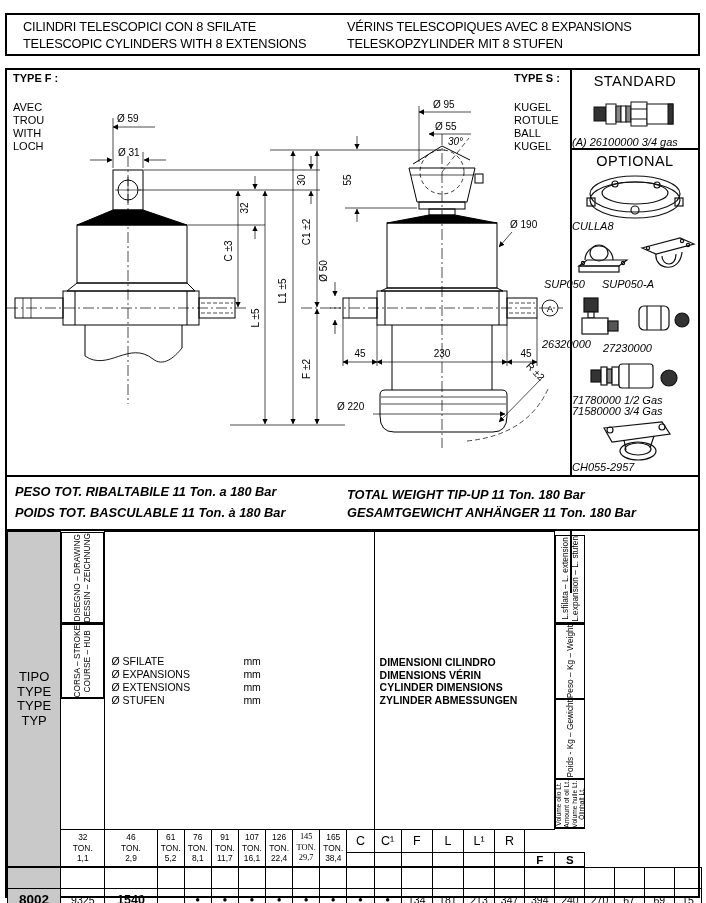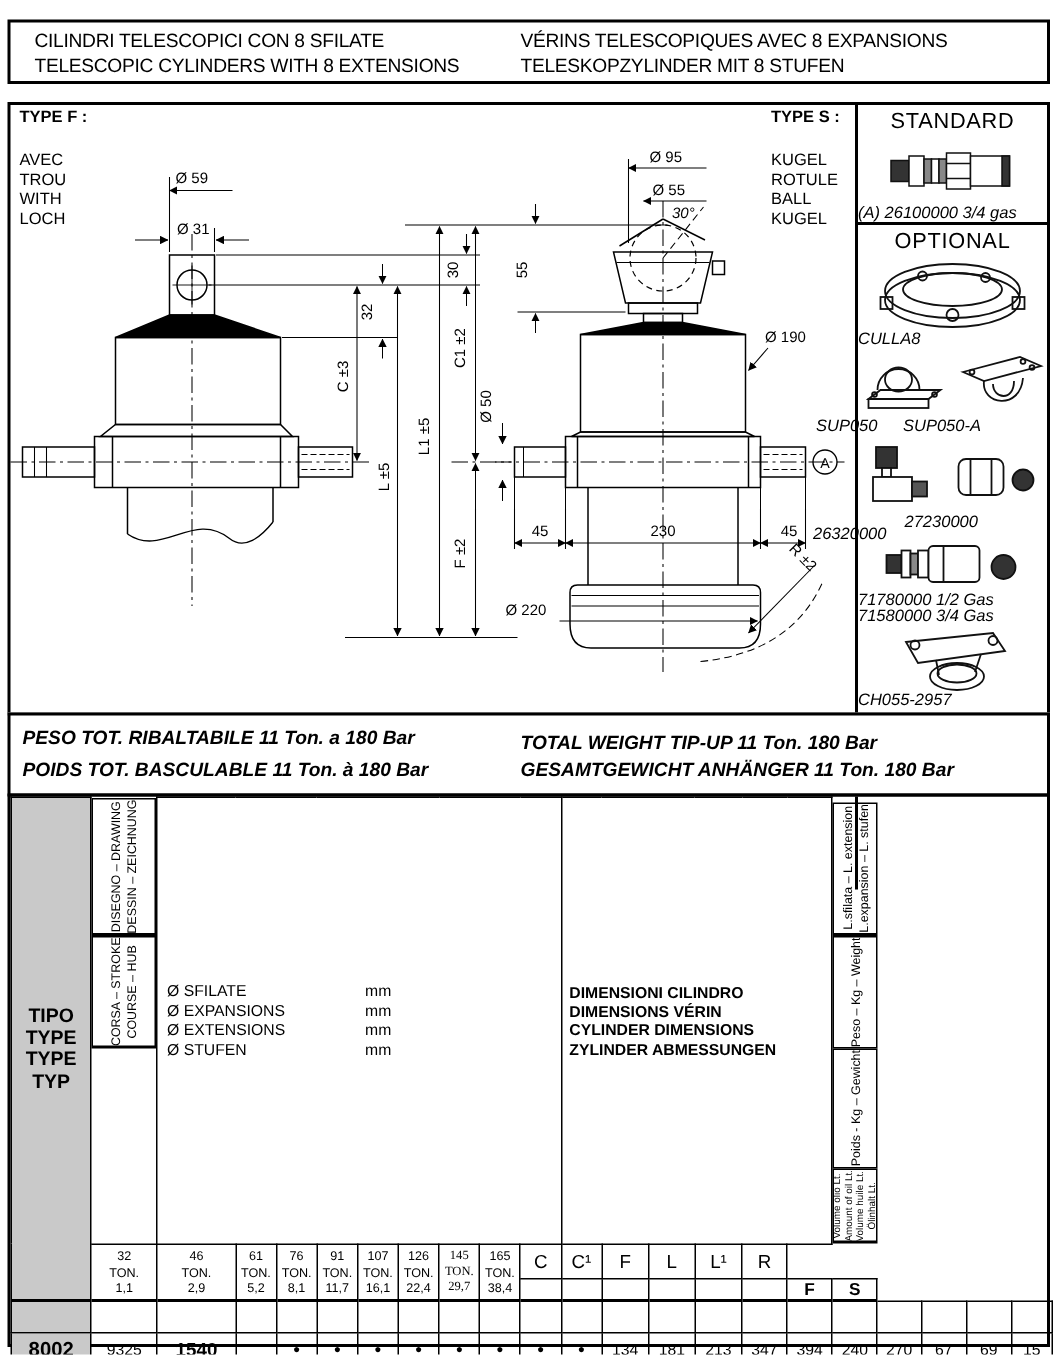--- a/index.html
+++ b/index.html
@@ -19,21 +19,21 @@
   svg text{font-family:"Liberation Sans",sans-serif}
   
   .wt{position:absolute;font-size:12.8px;font-weight:bold;font-style:italic;white-space:nowrap}
   
   .tablebox{position:absolute;left:5px;top:529px;width:695px;height:369px;border:2px solid #000}
   table{border-collapse:collapse;table-layout:fixed;width:695px}
   td,th{border:1px solid #000;padding:0;vertical-align:middle;text-align:center;overflow:hidden;font-weight:normal}
   .gray{background:#c9c9c9}
   .hrow1{height:57px}.hrow2{height:23px}.hrow3{height:15px}
   .sprow{height:21px}.drow{height:23px}
-  .tipo-cell{font-size:13px;font-weight:bold;line-height:1.12}
+  .tipo-cell{font-size:13px;font-weight:normal;line-height:1.12}
   .vert{display:flex;justify-content:center;align-items:center}
   .vtext{writing-mode:vertical-rl;transform:rotate(180deg);font-size:8.3px;line-height:1.25;white-space:nowrap}
   .vtext div{text-align:center}
   .exthdr{text-align:left;font-size:10.5px;padding:2px 0 0 6px}
   .exthdr .ln{position:relative;height:13px;white-space:nowrap}
   .exthdr .mm{position:absolute;left:132px}
   .dimhdr{text-align:left;font-size:10.5px;font-weight:bold;padding:2px 0 0 5px;line-height:1.22;white-space:nowrap}
   .toncell{font-size:8.4px;line-height:1.25}
   .lettercell{font-size:12.5px}
   .fscell{font-size:11.5px;font-weight:bold}
@@ -279,21 +279,21 @@
     </svg>
     <svg width="54" height="36" viewBox="0 0 54 36">
       <g stroke="#111" fill="#fff" stroke-width="1.2">
         <rect x="1" y="6" width="30" height="24" rx="5"></rect>
         <line x1="9" y1="6" x2="9" y2="30"></line>
           <line x1="23" y1="6" x2="23" y2="30"></line>
         <circle cx="44" cy="20" r="7" fill="#333"></circle>
       </g>
     </svg>
   </div>
-  <div class="side-cap" style="top:280px;left:-30px">26320000</div>
+  <div class="side-cap" style="top:268px;left:-30px">26320000</div>
   <div class="side-cap" style="top:272px;left:31px">27230000</div>
 
   <div class="icon-wrap" style="top:288px">
     <svg width="92" height="36" viewBox="0 0 92 36">
       <g stroke="#111" fill="#fff" stroke-width="1.2">
         <rect x="2" y="12" width="10" height="12" fill="#333"></rect>
         <rect x="12" y="9" width="6" height="18"></rect>
         <rect x="18" y="11" width="5" height="14" fill="#888"></rect>
         <rect x="23" y="9" width="7" height="18"></rect>
         <rect x="30" y="6" width="34" height="24" rx="3"></rect>

